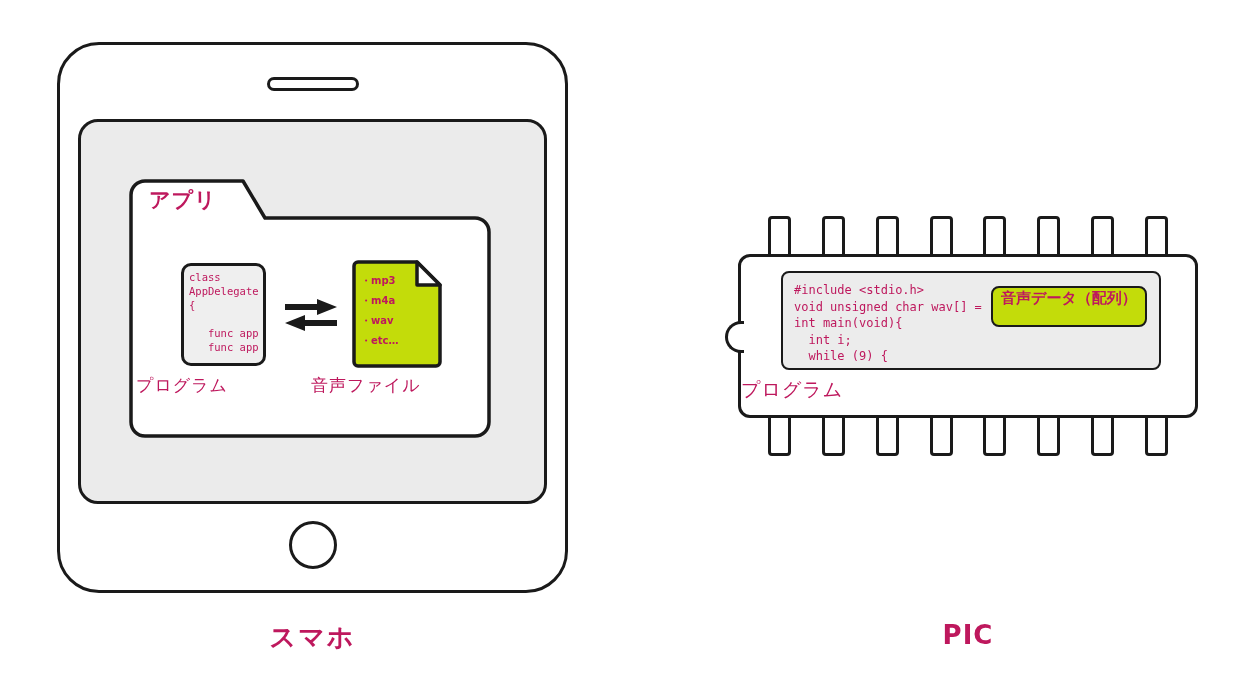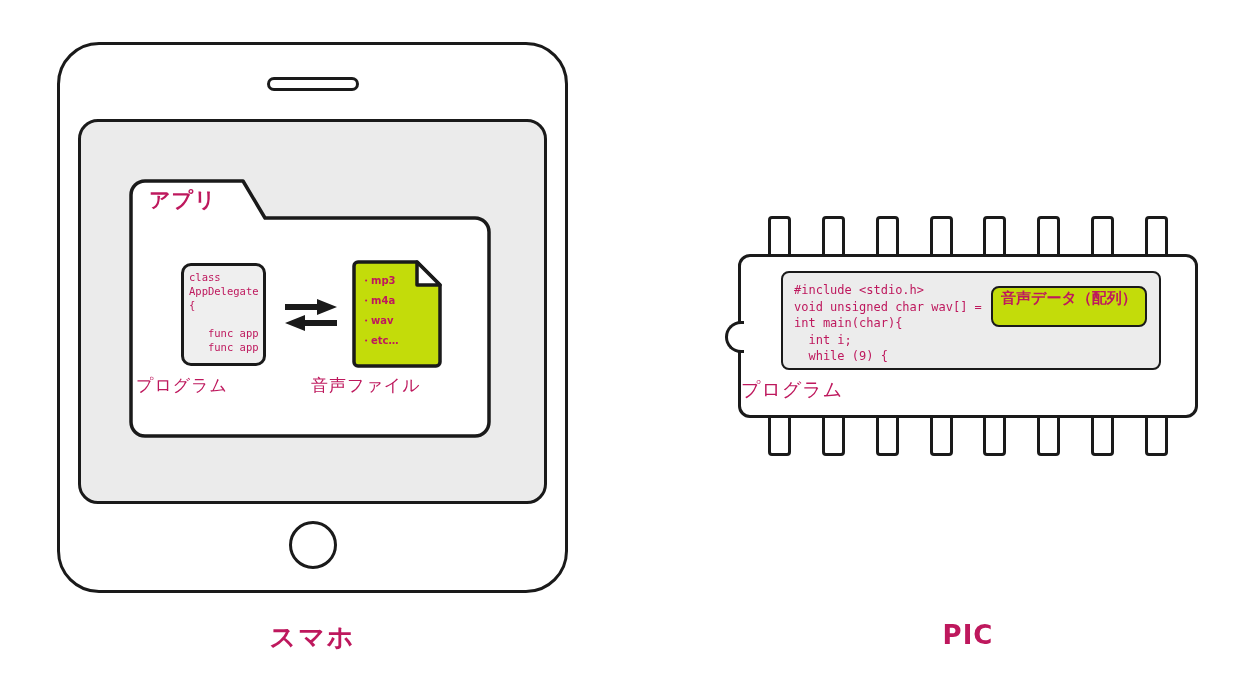--- a/index.html
+++ b/index.html
@@ -270,21 +270,21 @@
 
       <div class="chip-body">
         <div class="notch"></div>
 
         <div class="code-box">
           <div class="code-line">#include &lt;stdio.h&gt;</div>
           <div class="code-line code-line-2">
             <span>void unsigned char wav[] = </span>
             <span class="highlight-box">音声データ（配列）</span>
           </div>
-          <div class="code-line">int main(char){</div>
+          <div class="code-line">int main(void){</div>
           <div class="code-line">  int i;</div>
           <div class="code-line">  while (9) {</div>
         </div>
 
         <div class="caption chip-caption">プログラム</div>
       </div>
     </div>
 
     <div class="device-label label-pic">PIC</div>
   </section>

